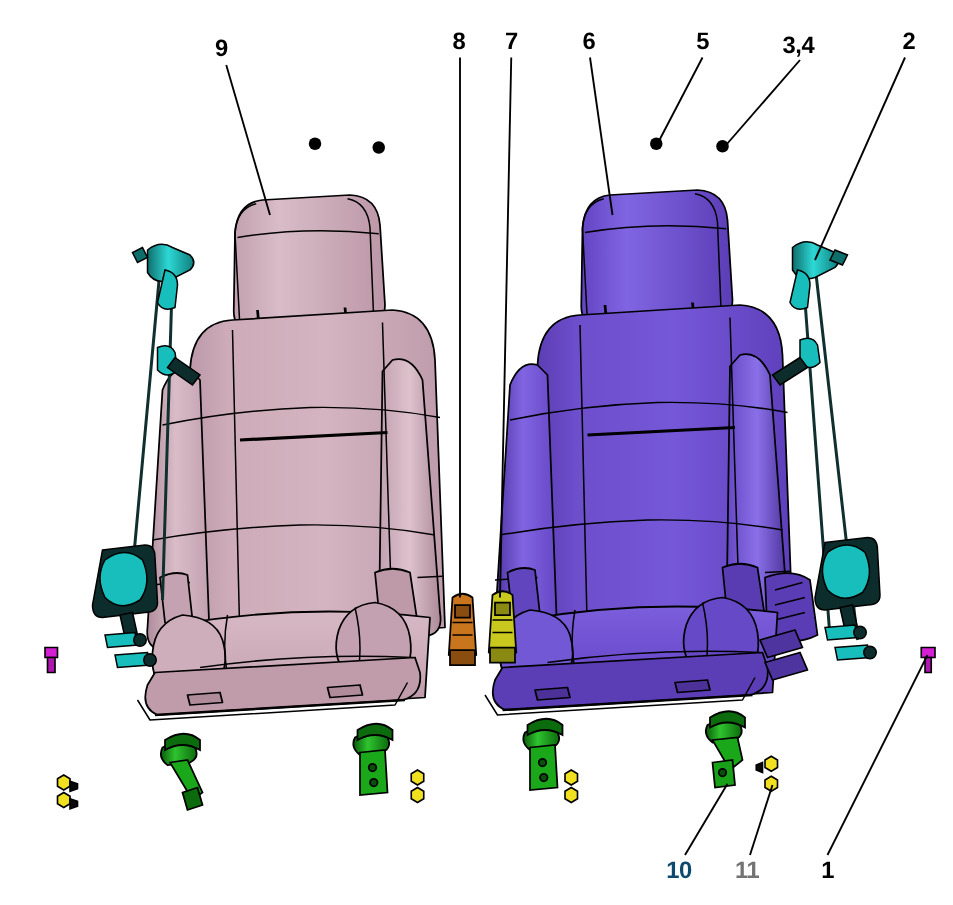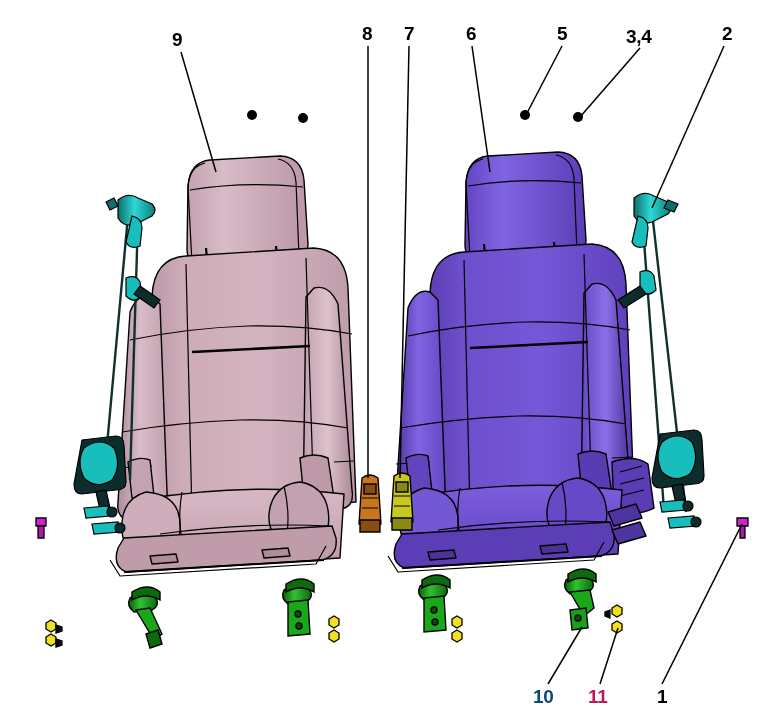--- a/index.html
+++ b/index.html
@@ -339,16 +339,16 @@
 
   <div id="labels">
       <div class="callout-label" style="left: 172px; top: 30px; color: rgb(0, 0, 0);">9</div>
       <div class="callout-label" style="left: 362px; top: 24px; color: rgb(0, 0, 0);">8</div>
       <div class="callout-label" style="left: 404px; top: 24px; color: rgb(0, 0, 0);">7</div>
       <div class="callout-label" style="left: 466px; top: 24px; color: rgb(0, 0, 0);">6</div>
       <div class="callout-label" style="left: 557px; top: 24px; color: rgb(0, 0, 0);">5</div>
       <div class="callout-label" style="left: 626px; top: 27px; color: rgb(0, 0, 0); text-align: center;">3,4</div>
       <div class="callout-label" style="left: 722px; top: 24px; color: rgb(0, 0, 0);">2</div>
       <div class="callout-label" style="left: 533px; top: 687px; color: #0c4a6e;">10</div>
-      <div class="callout-label" style="left: 588px; top: 687px; color: #be185d;">11</div>
+      <div class="callout-label" style="left: 588px; top: 687px; color: #737373;">11</div>
       <div class="callout-label" style="left: 657px; top: 687px; color: rgb(0, 0, 0);">1</div>
     </div>
 </div>
 
 </body></html>

